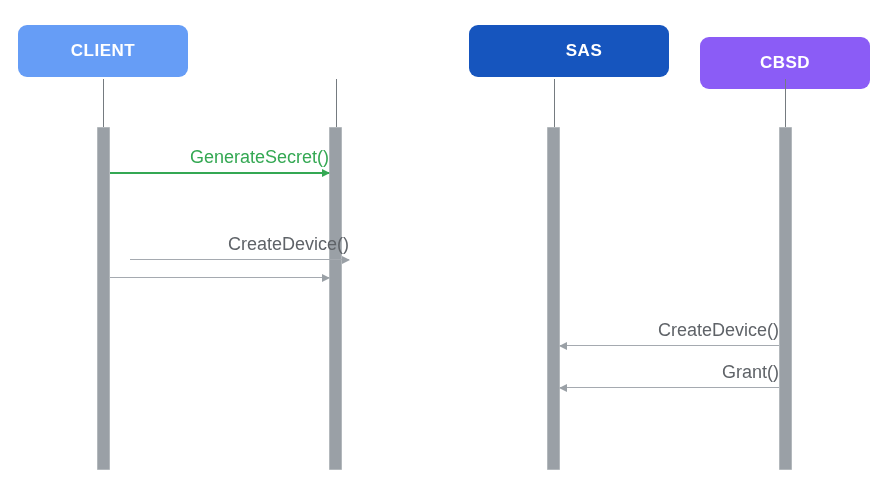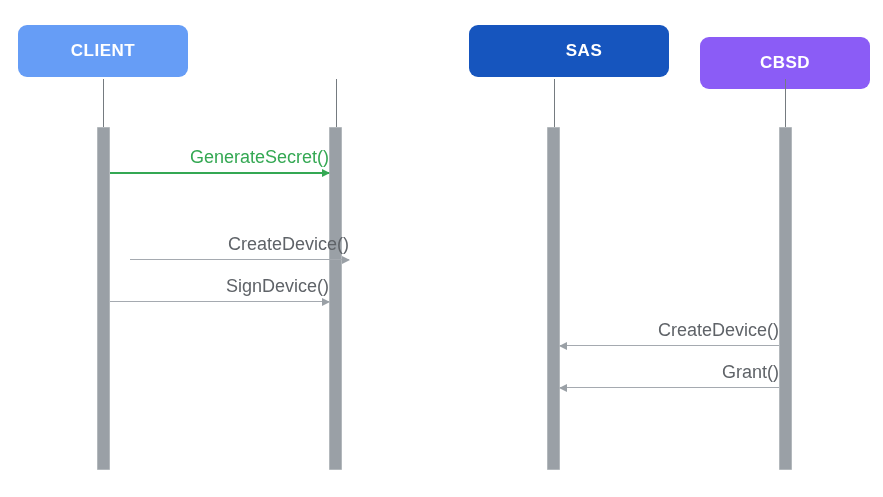--- a/index.html
+++ b/index.html
@@ -144,21 +144,20 @@
 
 
   <div class="msg msg-2 msg-right msg-gray arrow-right">
     <span class="msg-label">CreateDevice()</span>
     <div class="msg-line">
         <span class="arrow-head"></span>
       </div>
   </div>
 
   <div class="msg msg-3 msg-right msg-gray arrow-right">
-    <span class="msg-label">SignDevice()</span>
     <div class="msg-line">
         <span class="arrow-head"></span>
       </div>
   </div>
 
   <div class="msg msg-4 msg-left msg-gray arrow-left">
     <span class="msg-label">CreateDevice()</span>
     <div class="msg-line">
         <span class="arrow-head"></span>
       </div>

